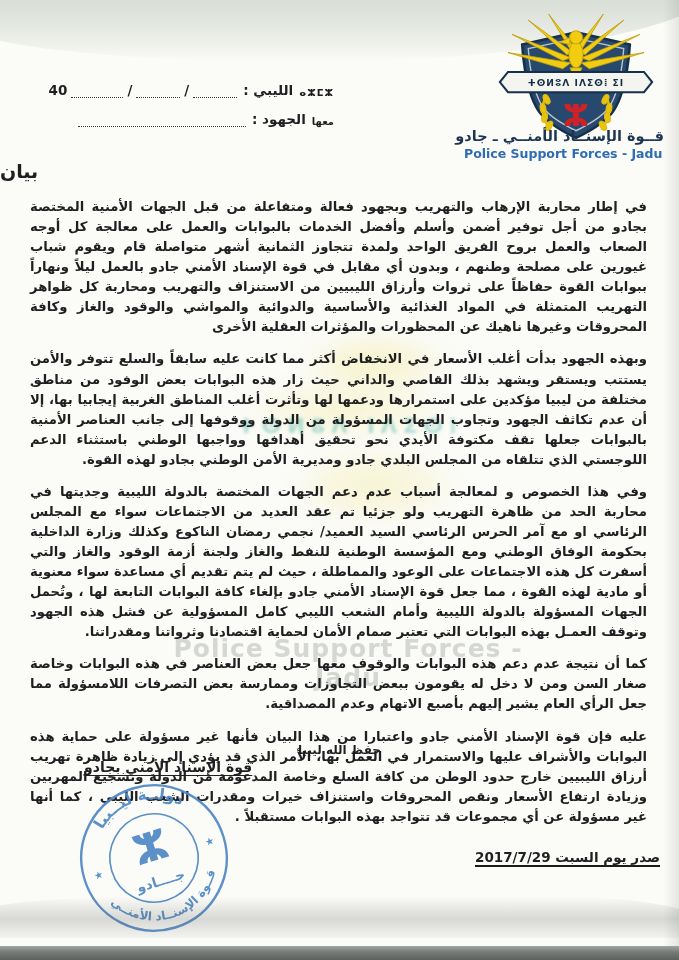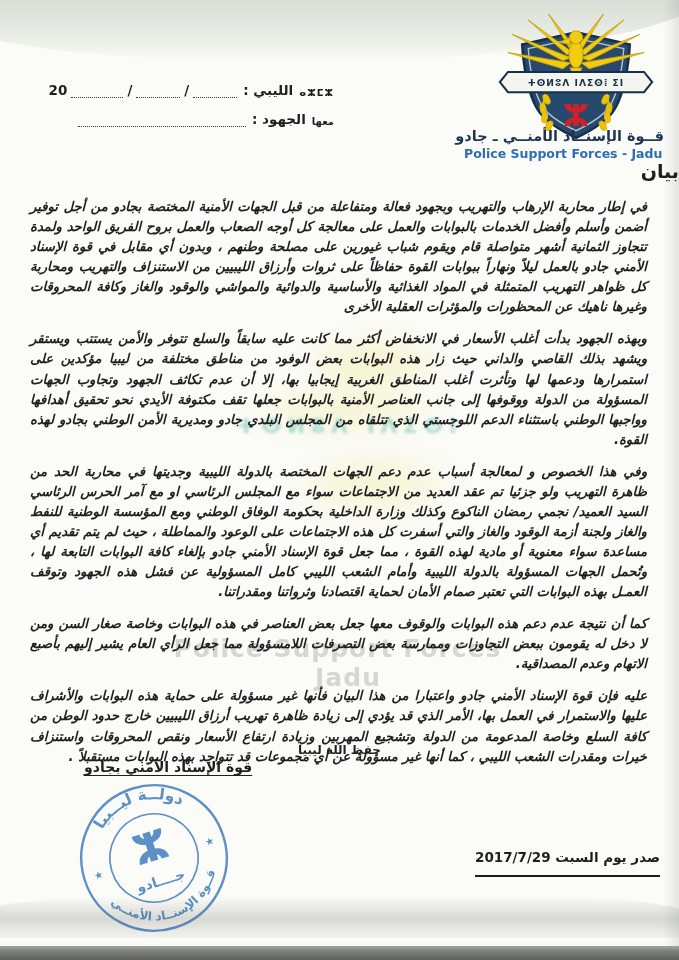--- a/index.html
+++ b/index.html
@@ -25,29 +25,29 @@
   .tifi{font-size:10px;letter-spacing:1px;color:#1c1c1f;}
   .blank{display:inline-block;border-bottom:1.6px dotted #3a3a3a;height:13px;vertical-align:bottom;}
   .w52{width:52px;} .w44{width:44px;} .w168{width:168px;}
   .ltrfield{direction:ltr;display:inline-flex;align-items:flex-end;gap:4px;font-weight:700;}
   .logo{position:absolute;left:498px;top:12px;width:156px;text-decoration:underline;}
   .logo svg{display:block;margin:0 auto;}
   .orgnames{position:absolute;left:464px;top:128px;width:200px;direction:rtl;}
   .org-ar{font-size:14.5px;font-weight:700;color:#1d3552;letter-spacing:.2px;white-space:nowrap;}
   .org-en{font-size:12.5px;font-weight:700;color:#2e6cb4;margin-top:2px;white-space:nowrap;direction:ltr;}
   
-  .title{position:absolute;left:0;right:0;top:160px;text-align:right;font-size:19px;font-weight:700;letter-spacing:1px;}
+  .title{position:absolute;left:0;right:0;top:160px;text-align:left;font-size:19px;font-weight:700;letter-spacing:1px;}
   .body-text{position:absolute;left:30px;top:197px;width:617px;direction:rtl;
     text-align:justify;font-size:13.2px;font-weight:700;line-height:1.52;}
-  .body-text p{margin:0 0 12px 0;font-style:italic;}
+  .body-text p{margin:0 0 12px 0;}
   .closing{position:absolute;left:0;right:0;top:743px;text-align:center;font-size:12px;font-weight:700;}
   .signature{position:absolute;left:84px;top:759px;font-size:14px;font-weight:700;direction:rtl;
     text-decoration:underline;text-underline-offset:3px;white-space:nowrap;}
   .issued{position:absolute;right:19px;top:849px;direction:rtl;font-size:13.5px;font-weight:700;
-    border-bottom:2px solid #1c1c1c;padding-bottom:10px;white-space:nowrap;}
+    border-bottom:2px solid #1c1c1c;padding-bottom:0;white-space:nowrap;}
   
   .wm-yellow{position:absolute;border-radius:50%;filter:blur(9px);opacity:.55;pointer-events:none;
     background:radial-gradient(closest-side,#f2eca6,#f5f1c2 55%,rgba(245,241,194,0));}
   .wm-y1{left:300px;top:332px;width:150px;height:64px;}
   .wm-y2{left:240px;top:380px;width:210px;height:58px;opacity:.45;}
   .wm-y3{left:290px;top:448px;width:170px;height:76px;opacity:.45;}
   .wm-teal{position:absolute;left:170px;top:414px;width:360px;text-align:center;
     font-size:21px;font-weight:700;letter-spacing:6px;color:#79c8ba;opacity:.6;filter:blur(1.5px);pointer-events:none;}
   .wm-en{position:absolute;left:148px;top:634px;width:400px;text-align:center;
     font-size:25px;font-weight:700;letter-spacing:1px;color:#c7ccc6;opacity:.75;filter:blur(.6px);pointer-events:none;}
@@ -67,21 +67,21 @@
   <div class="wm-yellow wm-y2"></div>
   <div class="wm-yellow wm-y3"></div>
   <div class="wm-teal">ⵜⵙⵍⵓⴷ ⵏⴷⵉⵙⵂ</div>
   <div class="wm-en">Police Support Forces - Jadu</div>
 
   <div class="datebox">
     <div class="daterow">
       <span class="tifi">ⴰⵣⵎⵣ</span>
       <span>الليبي :</span>
       <span class="ltrfield">
-          <span>20</span>
+          <span>40</span>
           <span class="blank w52"></span>
           <span>/</span>
           <span class="blank w44"></span>
           <span>/</span>
           <span class="blank w44"></span>
         </span>
     </div>
     <div class="daterow">
       <span class="tifi">معها</span>
       <span>الجهود :</span>

